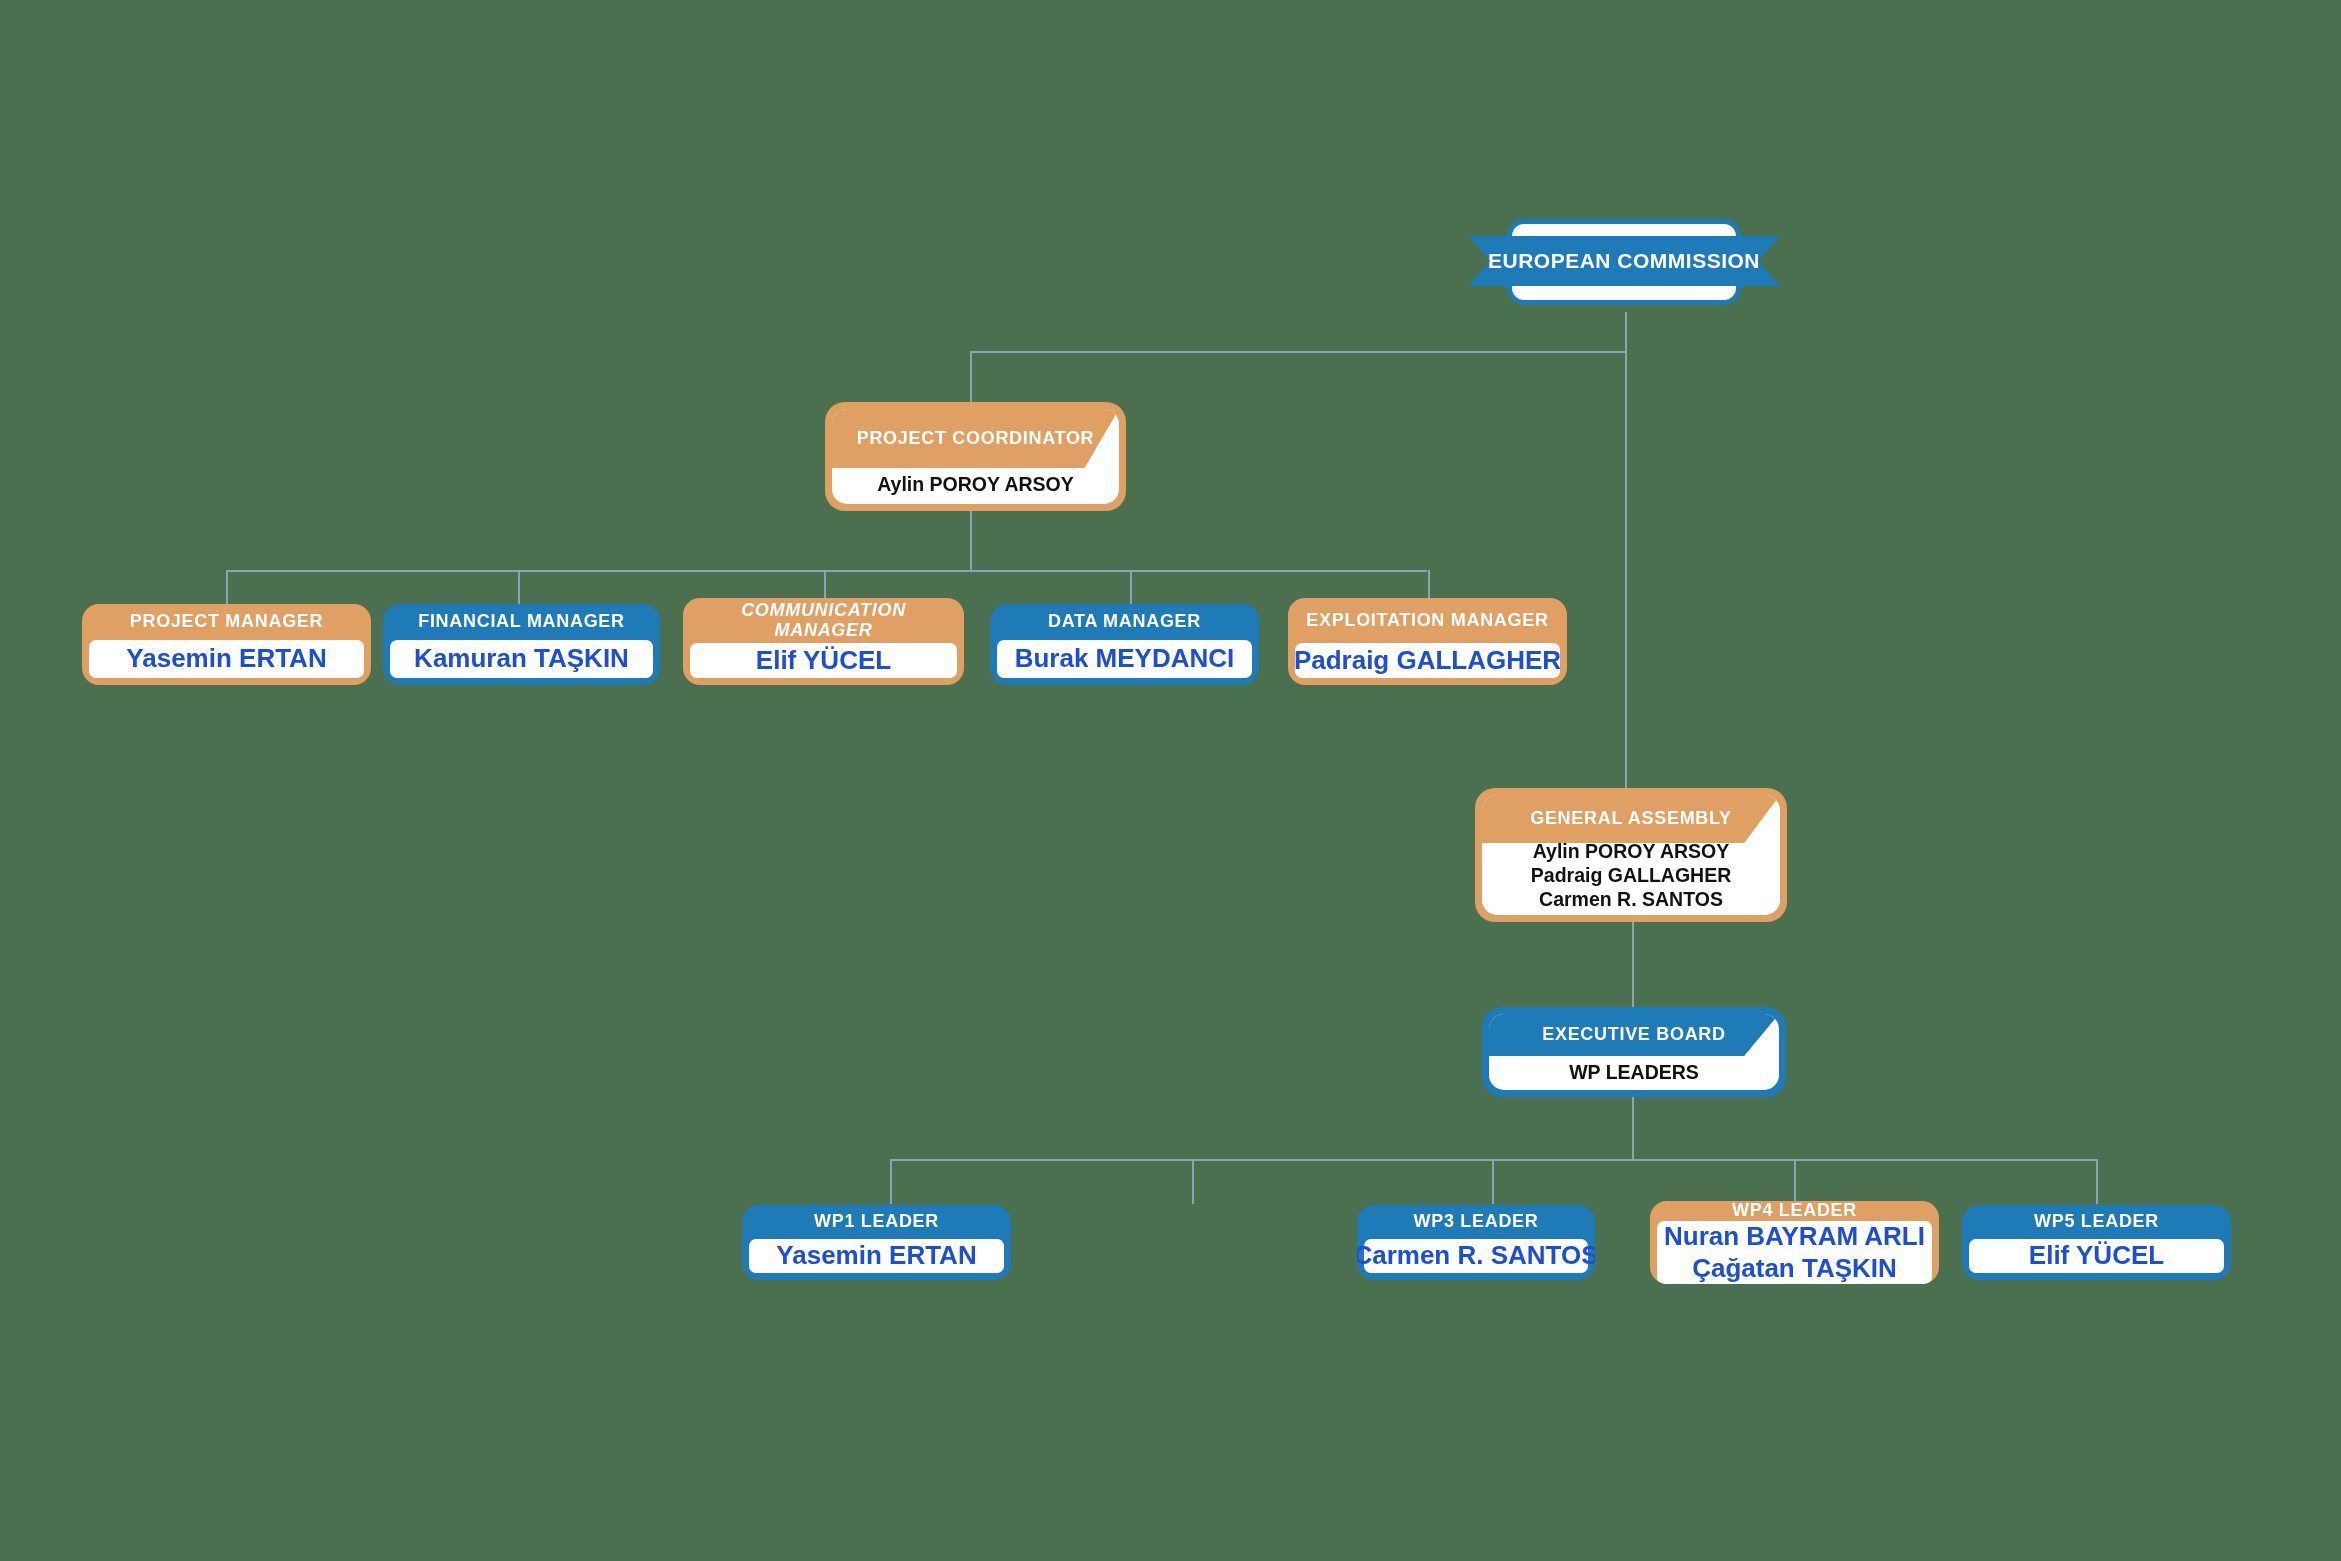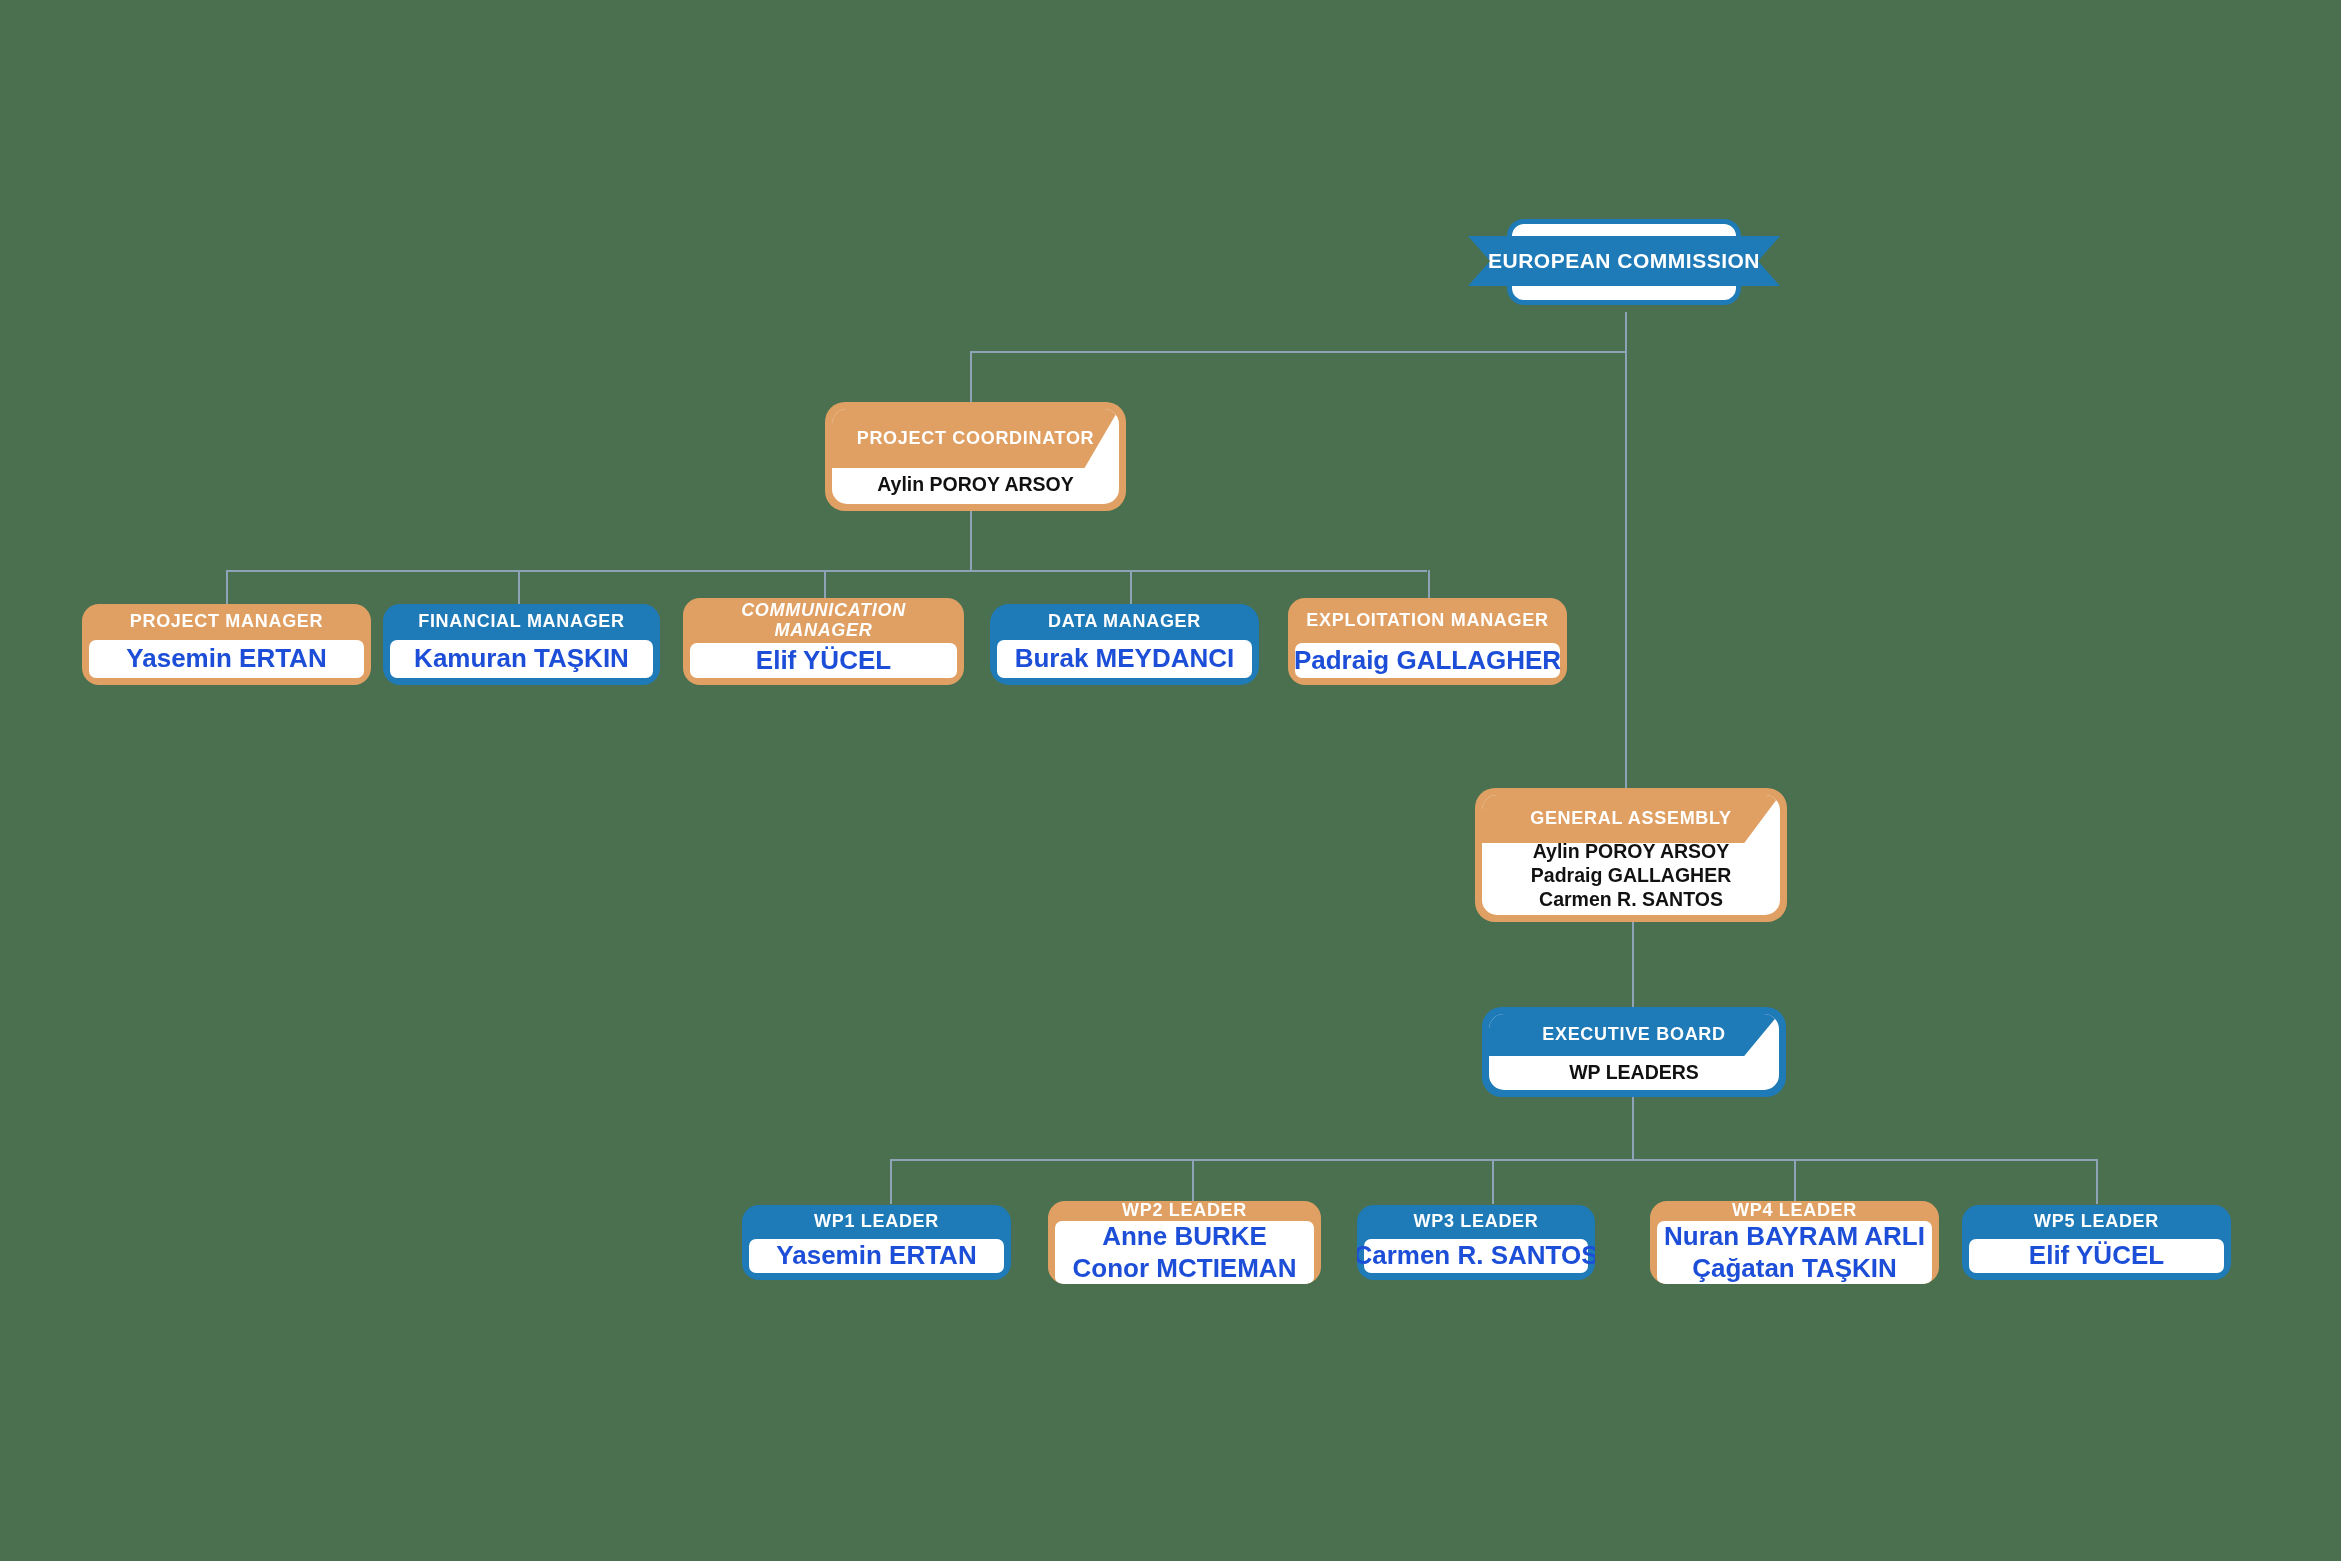--- a/index.html
+++ b/index.html
@@ -219,21 +219,21 @@
     </div>
   </div>
 
   <div class="scard orange" style="left:683px; top:598px; width:281px; height:87px;">
     <div class="scard-title" style="height:45px;font-style:italic;">COMMUNICATION MANAGER</div>
     <div class="scard-box">
       <div class="nm">Elif YÜCEL</div>
     </div>
   </div>
 
-  <div class="scard blue" style="left:990px; top:604px; width:269px; height:81px;border-radius:19px;">
+  <div class="scard blue" style="left:990px; top:604px; width:269px; height:81px;">
     <div class="scard-title" style="height:36px;">DATA MANAGER</div>
     <div class="scard-box">
       <div class="nm">Burak MEYDANCI</div>
     </div>
   </div>
 
   <div class="scard orange" style="left:1288px; top:598px; width:279px; height:87px;">
     <div class="scard-title" style="height:45px;">EXPLOITATION MANAGER</div>
     <div class="scard-box">
       <div class="nm">Padraig GALLAGHER</div>
@@ -264,27 +264,20 @@
     </div>
   </div>
 
   <div class="scard blue" style="left:742px; top:1205px; width:269px; height:75px;">
     <div class="scard-title" style="height:34px;">WP1 LEADER</div>
     <div class="scard-box">
       <div class="nm">Yasemin ERTAN</div>
     </div>
   </div>
 
-  <div class="scard orange" style="left:1048px; top:1201px; width:273px; height:83px;">
-    <div class="scard-title" style="height:31px;">WP2 LEADER</div>
-    <div class="scard-box">
-      <div class="nm">Anne BURKE</div>
-      <div class="nm">Conor MCTIEMAN</div>
-    </div>
-  </div>
 
   <div class="scard blue" style="left:1357px; top:1205px; width:238px; height:75px;">
     <div class="scard-title" style="height:34px;">WP3 LEADER</div>
     <div class="scard-box">
       <div class="nm">Carmen R. SANTOS</div>
     </div>
   </div>
 
   <div class="scard orange" style="left:1650px; top:1201px; width:289px; height:83px;">
     <div class="scard-title" style="height:31px;text-align:right;">WP4 LEADER</div>

